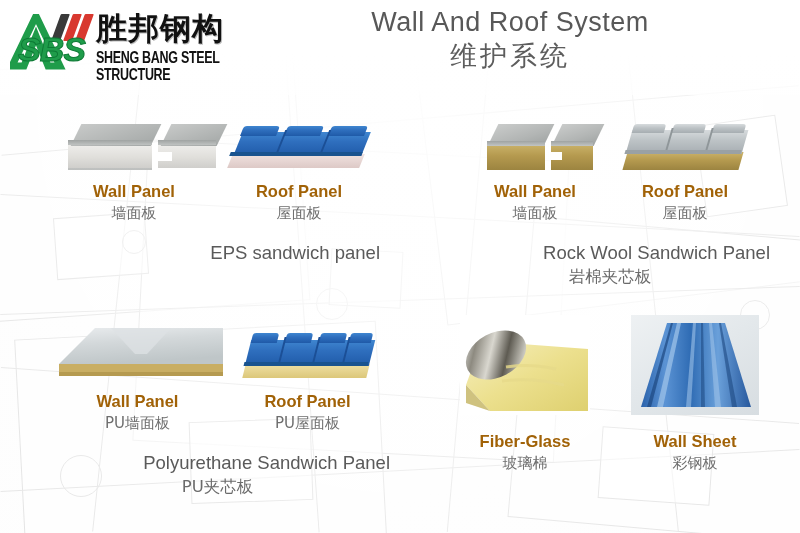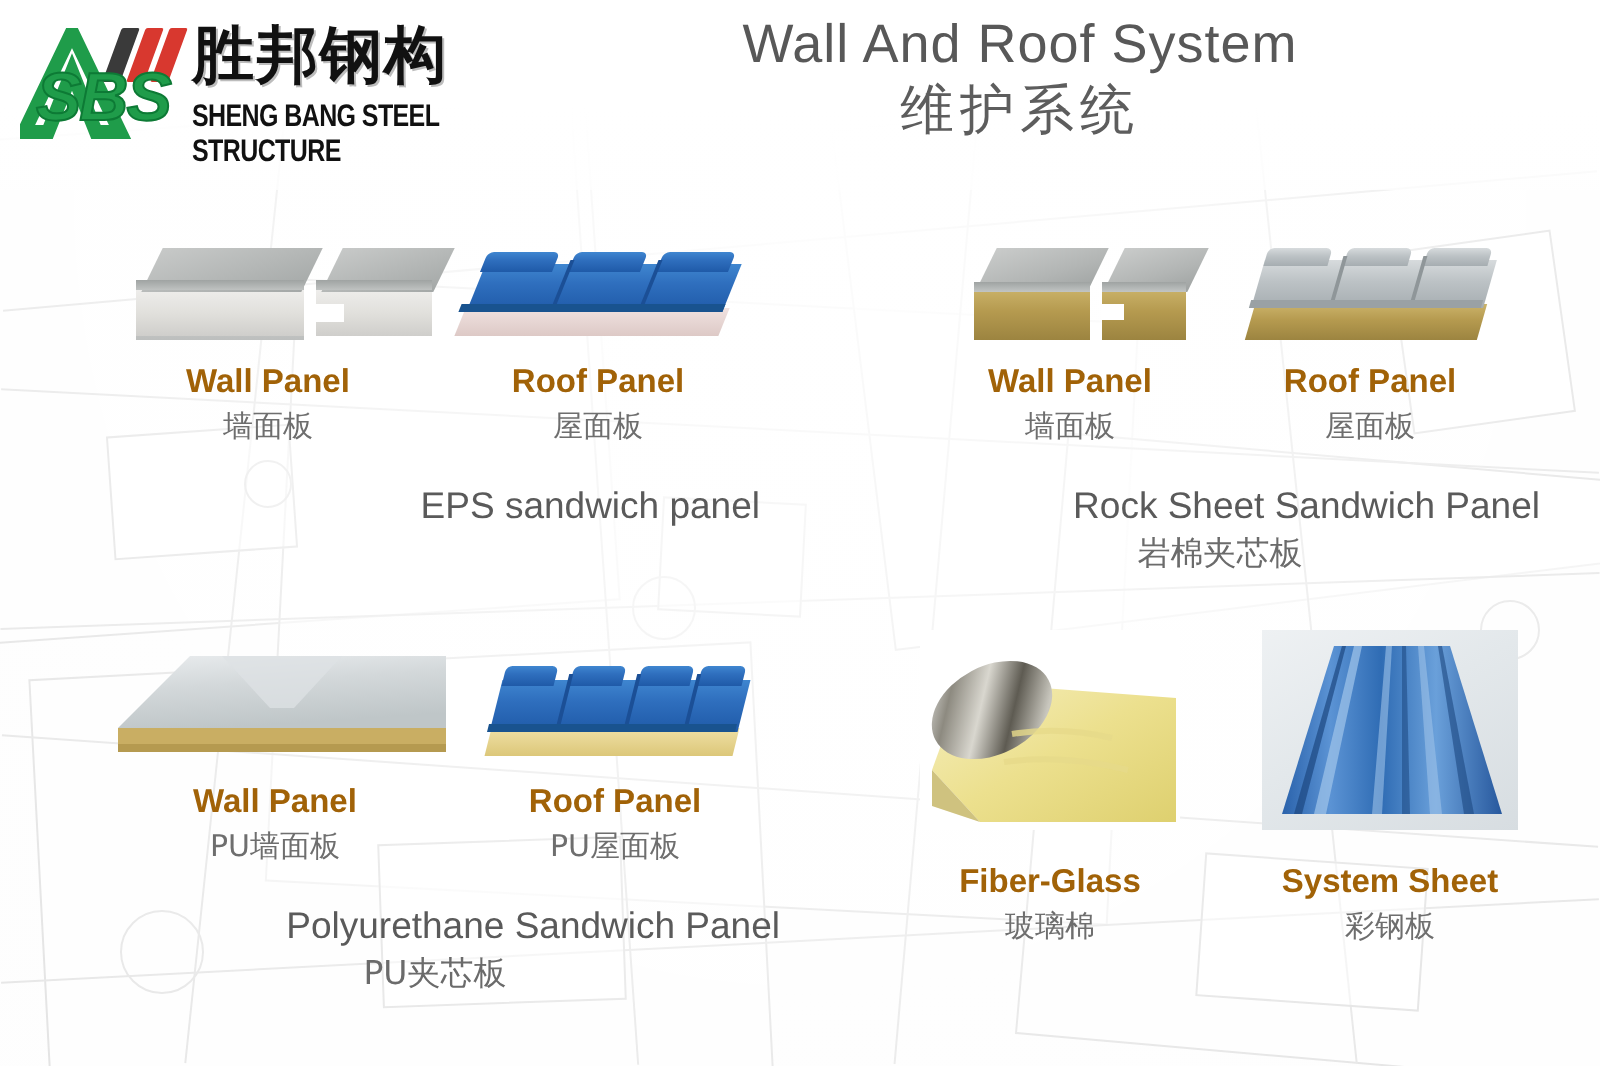--- a/index.html
+++ b/index.html
@@ -198,21 +198,21 @@
           <div class="pan rib-steel" style="left:54px;top:16px;width:32px;height:9px;transform:skewX(-16deg);border-radius:3px 3px 0 0;"></div>
           <div class="pan rib-steel" style="left:94px;top:16px;width:32px;height:9px;transform:skewX(-16deg);border-radius:3px 3px 0 0;"></div>
           <div class="pan" style="left:49px;top:20px;width:2px;height:26px;background:#8f9699;transform:skewX(-16deg);"></div>
           <div class="pan" style="left:89px;top:20px;width:2px;height:26px;background:#8f9699;transform:skewX(-16deg);"></div>
           <div class="pan" style="left:6px;top:42px;width:116px;height:4px;background:#9aa1a4;transform:skewX(-16deg);"></div>
         </div>
         <div class="label-en">Roof Panel</div>
         <div class="label-cn">屋面板</div>
       </div>
     </div>
-    <div class="cap-en" style="margin-top:16px;">Rock Sheet Sandwich Panel</div>
+    <div class="cap-en" style="margin-top:16px;">Rock Wool Sandwich Panel</div>
     <div class="cap-cn">岩棉夹芯板</div>
   </div>
 
   <div class="group" style="left:45px;top:320px;width:345px;">
     <div class="prod-row">
       <div class="prod" style="width:180px;">
         <div class="pic" style="width:174px;height:70px;">
           <svg width="174" height="70" viewBox="0 0 174 70">
             <defs>
               <linearGradient id="puw" x1="0" y1="0" x2="0.3" y2="1">
@@ -299,19 +299,19 @@
             </defs>
             <polygon points="36,8 94,8 120,92 10,92" fill="url(#ss)"></polygon>
             <polygon points="46,8 50,8 32,92 26,92" fill="#9cc2e8" opacity=".75"></polygon>
             <polygon points="62,8 65,8 60,92 55,92" fill="#9cc2e8" opacity=".6"></polygon>
             <polygon points="78,8 81,8 90,92 84,92" fill="#9cc2e8" opacity=".6"></polygon>
             <polygon points="40,8 42,8 20,92 16,92" fill="#1c4780" opacity=".7"></polygon>
             <polygon points="70,8 72,8 74,92 70,92" fill="#1c4780" opacity=".55"></polygon>
             <polygon points="88,8 90,8 106,92 101,92" fill="#1c4780" opacity=".6"></polygon>
           </svg>
         </div>
-        <div class="label-en" style="margin-top:12px;">System Sheet</div>
+        <div class="label-en" style="margin-top:12px;">Wall Sheet</div>
         <div class="label-cn">彩钢板</div>
       </div>
     </div>
   </div>
 
 </div>
 
 </body></html>

